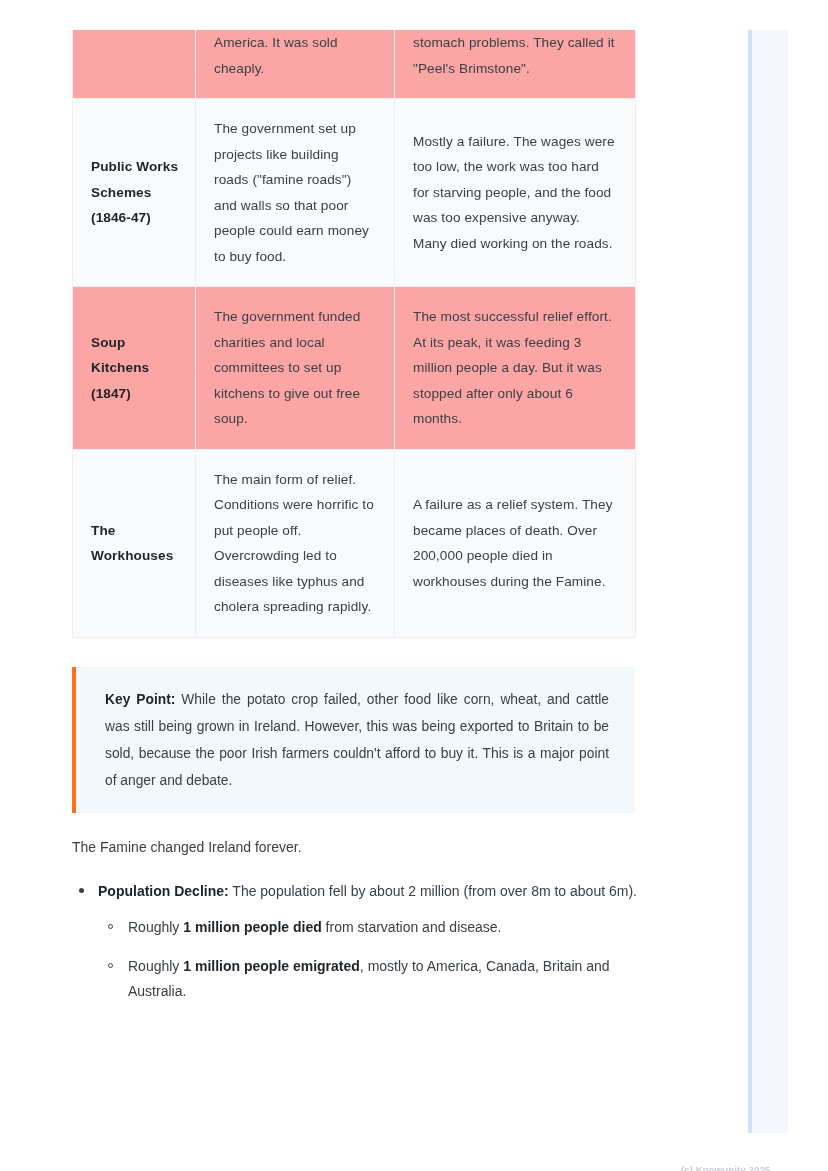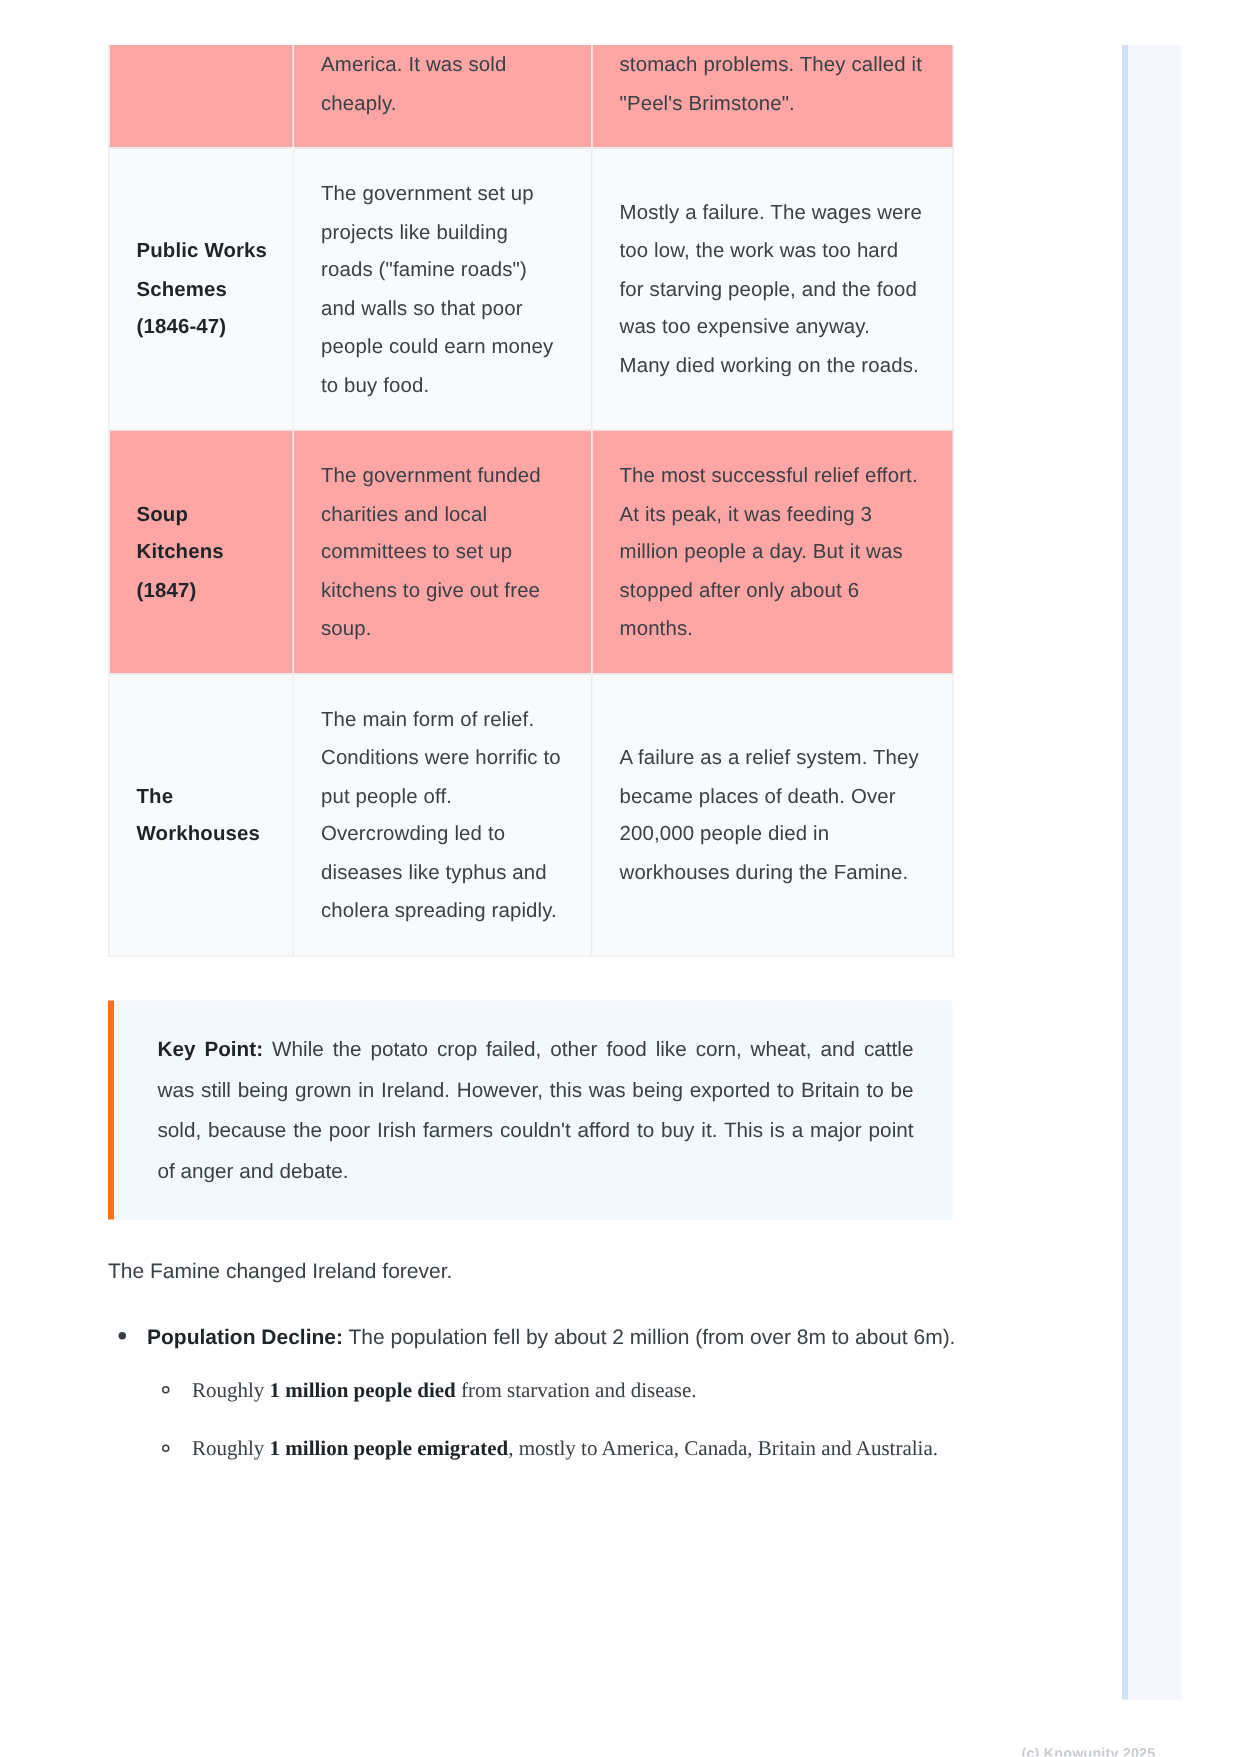--- a/index.html
+++ b/index.html
@@ -133,21 +133,20 @@
     top: 9px;
     width: 5px;
     height: 5px;
     border-radius: 50%;
     background: #3a4046;
   }
   ul.lvl2 {
     margin: 11px 0 0 0;
     padding-left: 30px;
     list-style: none;
-    font-family: Liberation Serif, serif;
   }
   ul.lvl2 > li {
     position: relative;
     font-size: 14px;
     line-height: 25px;
     color: #3a4046;
     margin-bottom: 14px;
   }
   ul.lvl2 > li > .bullet-ring {
     position: absolute;

